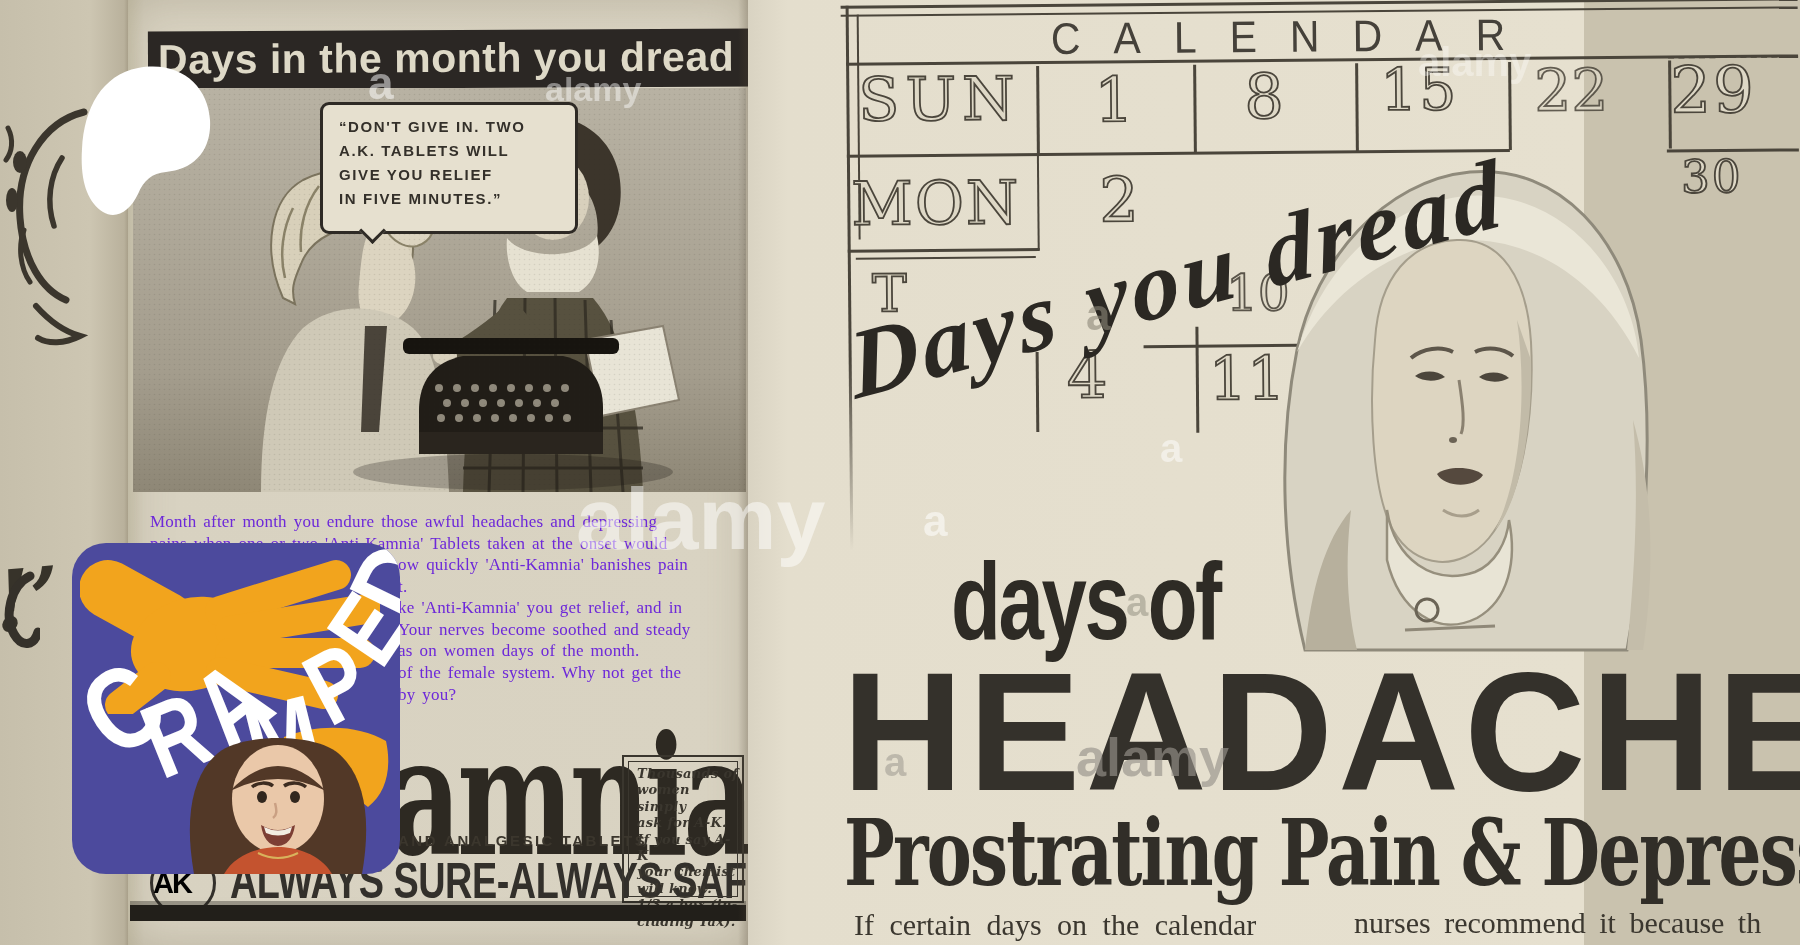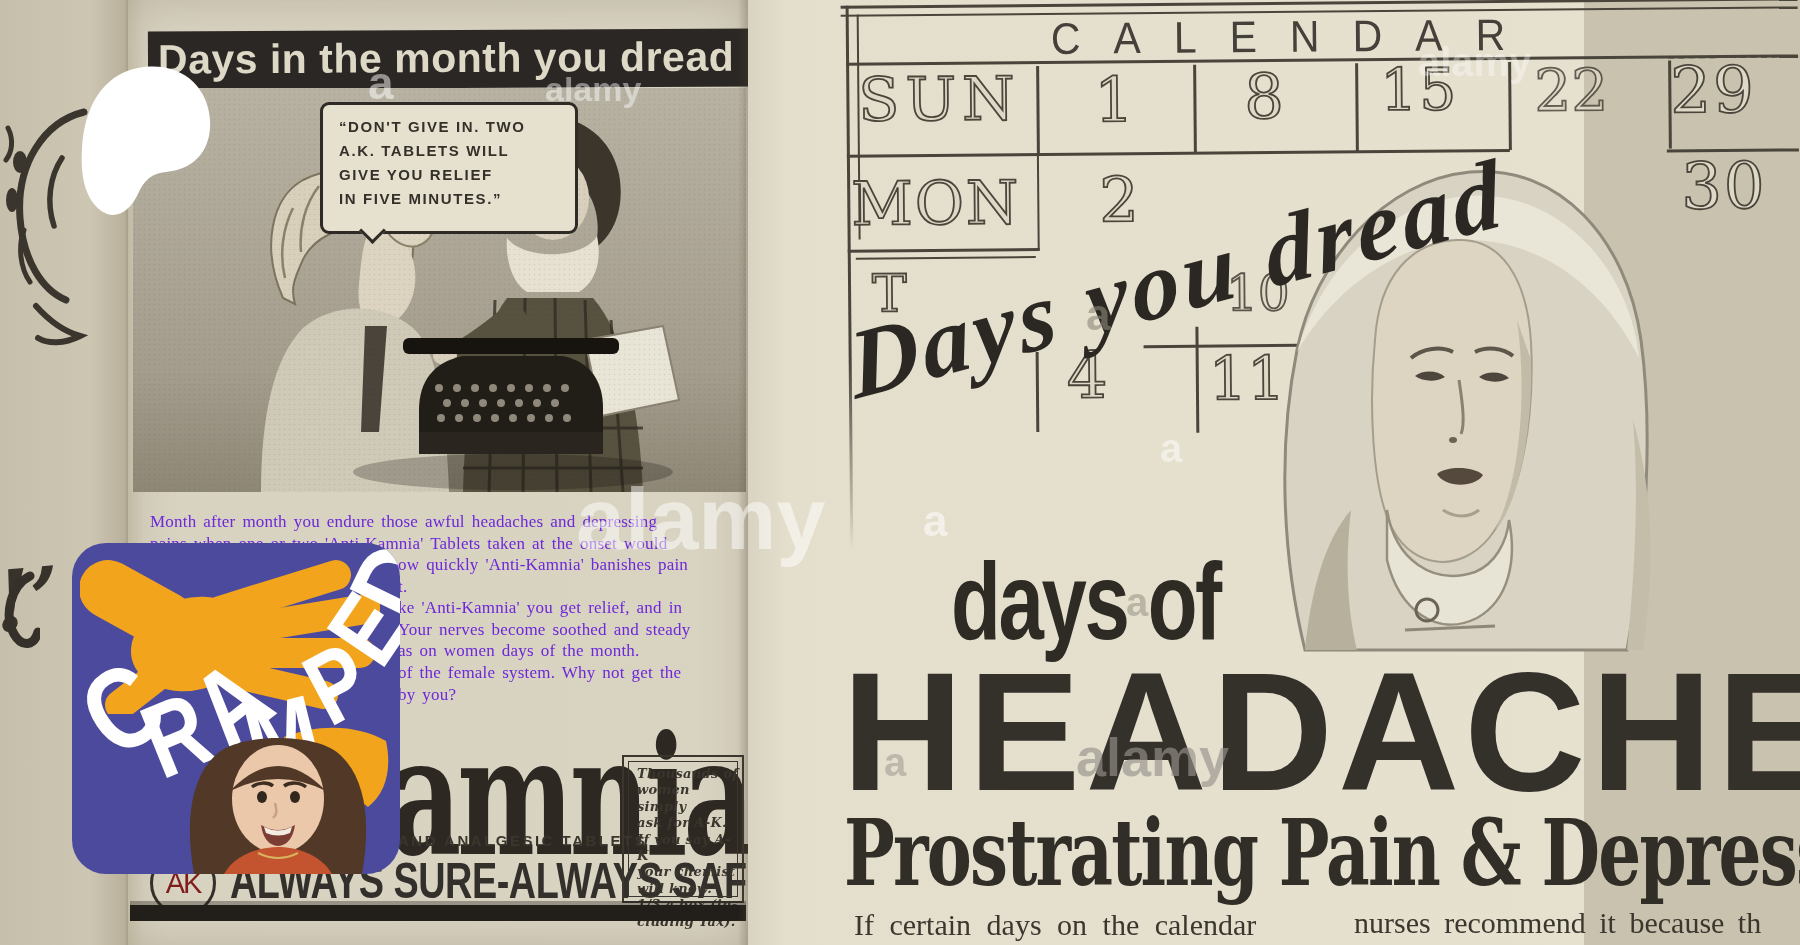--- a/index.html
+++ b/index.html
@@ -27,21 +27,21 @@
   .bubble-tail{position:absolute;left:40px;bottom:-9px;width:16px;height:16px;background:#e6e0cf;
     border-right:3px solid #2e2a25;border-bottom:3px solid #2e2a25;transform:rotate(45deg);}
   .body-lead{left:150px;top:511px;width:600px;}
   .body-lead div,.body-frags div{font-family:"Liberation Serif",serif;font-size:17px;
     line-height:21.6px;color:#6d28d9;white-space:nowrap;word-spacing:2.5px;letter-spacing:.2px;}
   .body-frags{left:398px;top:554px;width:352px;}
   .brand{left:390px;top:742px;font-family:"DejaVu Serif",serif;font-weight:bold;font-size:110px;
     line-height:110px;letter-spacing:-4px;color:#2d2922;transform:scale(1,1.5);transform-origin:center;}
   .brand-sub{left:398px;top:832px;font-size:15px;font-weight:bold;letter-spacing:2.5px;color:#3b362d;}
   .monogram{left:150px;top:850px;width:60px;height:60px;border:3.5px solid #33302b;border-radius:50%;
-    line-height:60px;text-align:center;font-size:29px;font-weight:normal;color:#7f1d1d;letter-spacing:-2px;}
+    line-height:60px;font-size:29px;font-weight:bold;color:#000000;letter-spacing:-2px;}
   .slogan{left:230px;top:853px;font-size:42px;font-weight:bold;color:#33302b;white-space:nowrap;
     transform:scale(.9,1.18);transform-origin:left top;letter-spacing:-.5px;}
   .price-box{left:622px;top:755px;width:122px;height:148px;border:2.5px solid #3a362e;
     outline:1.5px solid #3a362e;outline-offset:-7px;box-sizing:border-box;padding:9px 0 0 13px;}
   .price-box div{font:italic bold 13px/16.4px "DejaVu Serif",serif;color:#3a362e;letter-spacing:.3px;}
   .bottom-bar{left:130px;top:905px;width:616px;height:16px;background:#221f1a;
     box-shadow:0 -4px 0 rgba(34,31,26,.35);}
 
   
   .crease{left:738px;top:0;width:26px;height:945px;
@@ -258,21 +258,21 @@
       <div class="line" style="left:287px;top:350px;width:2.5px;height:80px"></div>
       <div class="line" style="left:922px;top:60px;width:130px;height:0;background:none;border-top:2.5px dashed #4a453b"></div>
 
       <div class="cal-title">CALENDAR</div>
       <span class="cal-txt" style="left:112px;top:66px;font-size:60px;letter-spacing:6px">SUN</span>
       <span class="cal-txt" style="left:348px;top:68px;font-size:62px">1</span>
       <span class="cal-txt" style="left:498px;top:66px;font-size:62px">8</span>
       <span class="cal-txt" style="left:634px;top:62px;font-size:58px;letter-spacing:2px">15</span>
       <span class="cal-txt" style="left:788px;top:64px;font-size:58px;opacity:.85">22</span>
       <span class="cal-txt" style="left:924px;top:62px;font-size:64px;letter-spacing:2px">29</span>
-      <span class="cal-txt" style="left:934px;top:158px;font-size:64px;letter-spacing:2px">30</span>
+      <span class="cal-txt" style="left:934px;top:158px;font-size:45px;letter-spacing:2px">30</span>
       <span class="cal-txt" style="left:104px;top:170px;font-size:60px;letter-spacing:2px">MON</span>
       <span class="cal-txt" style="left:352px;top:168px;font-size:62px">2</span>
       <span class="cal-txt" style="left:124px;top:264px;font-size:52px">T</span>
       <span class="cal-txt" style="left:478px;top:268px;font-size:50px;opacity:.9">10</span>
       <span class="cal-txt" style="left:318px;top:342px;font-size:64px">4</span>
       <span class="cal-txt" style="left:460px;top:348px;font-size:60px">11</span>
     </div>
 
     <svg class="abs" style="left:417px;top:90px;width:505px;height:565px" viewBox="0 0 505 565">
       <path d="M140,560 C118,470 112,360 132,260 C150,170 220,90 305,82 C395,74 462,150 476,250 C488,340 482,450 462,560 Z" fill="#d8d3c3" stroke="#8f8a7b" stroke-width="3"></path>

